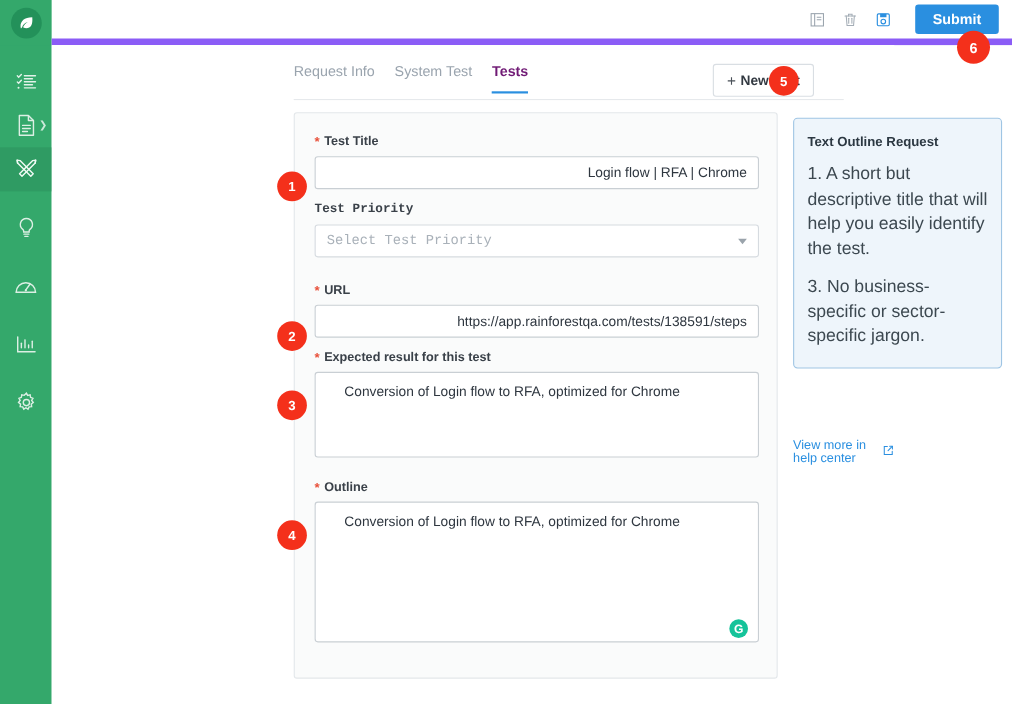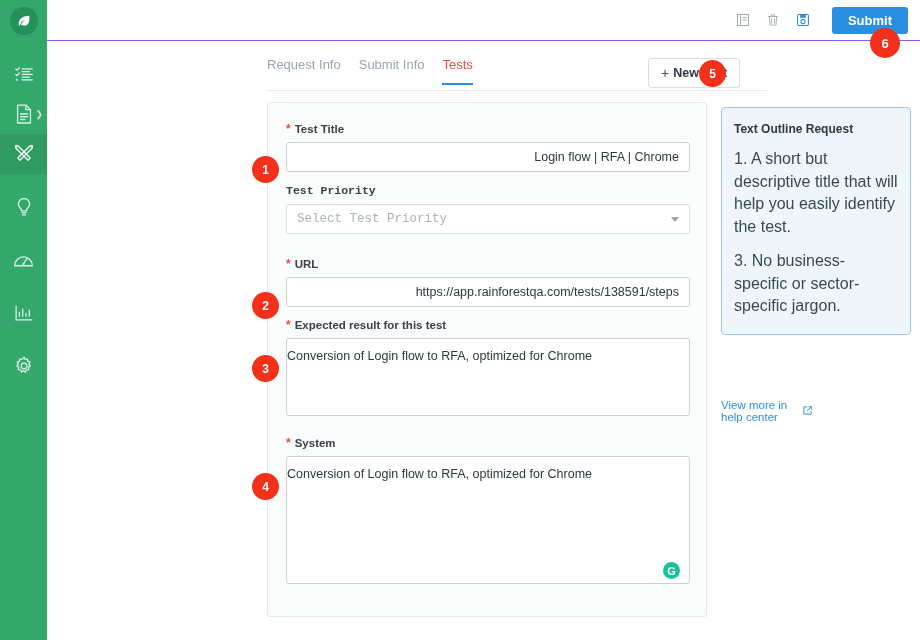--- a/index.html
+++ b/index.html
@@ -41,21 +41,21 @@
     transform: translateY(-50%);
     color: rgba(255,255,255,.75); font-size: 9px; line-height: 1;
   }
   .sidebar svg { display: block; }
 
   
   .topbar {
     position: absolute; left: 47px; top: 0;
     width: 873px; height: 41px;
     background: #ffffff;
-    border-bottom: 1px solid #8b5cf6;
+    border-bottom: 6px solid #8b5cf6;
     display: flex; align-items: center; justify-content: flex-end;
     padding-right: 12px;
   }
   .tool-icon {
     width: 26px; height: 26px;
     display: flex; align-items: center; justify-content: center;
     cursor: pointer; margin-right: 4px;
   }
   .submit-btn {
     margin-left: 12px;
@@ -80,21 +80,21 @@
     width: 500px; height: 34px;
     display: flex; align-items: flex-start;
     border-bottom: 1px solid #e6e9ec;
   }
   .tab {
     font-size: 13px; color: #9aa4ae;
     padding: 0 0 11px 0; margin-right: 18px;
     cursor: pointer; white-space: nowrap;
   }
   .tab.active {
-    color: #ef4444; font-weight: normal;
+    color: #701a75; font-weight: bold;
     border-bottom: 2px solid #2a8fe0;
   }
 
   .newtest-btn {
     position: absolute; left: 601px; top: 17px;
     background: #ffffff; border: 1px solid #d9dee3;
     border-radius: 3px;
     font-family: "Liberation Sans", sans-serif;
     font-size: 12.5px; font-weight: bold; color: #333a42;
     padding: 6px 12px;
@@ -142,21 +142,21 @@
     border-left: 4px solid transparent;
     border-right: 4px solid transparent;
     border-top: 5px solid #9aa3ab;
   }
   .textarea {
     width: 404px;
     border: 1px solid #c9cfd4; border-radius: 3px;
     background: #ffffff;
     font-family: "Liberation Sans", sans-serif;
     font-size: 12.5px; color: #2f3740;
-    padding: 9px 0;
+    padding: 9px 26px;
     resize: none; outline: none;
     line-height: 1.4;
   }
   .ta-wrap { position: relative; width: 404px; }
   .grammarly {
     position: absolute; right: 10px; bottom: 9px;
     width: 17px; height: 17px; border-radius: 50%;
     background: #15c39a;
     display: flex; align-items: center; justify-content: center;
     color: #ffffff; font-size: 11px; font-weight: bold;
@@ -326,21 +326,21 @@
     </svg>
   </div>
 
   <button class="submit-btn">Submit</button>
 </div>
 
 <div class="content">
 
   <div class="tabrow">
     <div class="tab">Request Info</div>
-    <div class="tab">Submit Info</div>
+    <div class="tab">System Test</div>
     <div class="tab active">Tests</div>
   </div>
 
   <button class="newtest-btn">
     <span class="plus">+</span>
     <span>New Test</span>
   </button>
 
   <div class="form-panel">
 
@@ -374,21 +374,21 @@
       <div class="field-label">
         <span class="req">*</span>
         <span>Expected result for this test</span>
       </div>
       <textarea class="textarea" style="height: 78px;">Conversion of Login flow to RFA, optimized for Chrome</textarea>
     </div>
 
     <div class="field" style="top:334px;">
       <div class="field-label">
         <span class="req">*</span>
-        <span>System</span>
+        <span>Outline</span>
       </div>
       <div class="ta-wrap">
         <textarea class="textarea" style="height: 128px;">Conversion of Login flow to RFA, optimized for Chrome</textarea>
         <div class="grammarly">G</div>
       </div>
     </div>
   </div>
 
   <div class="info-card">
     <div class="info-title">Text Outline Request</div>

